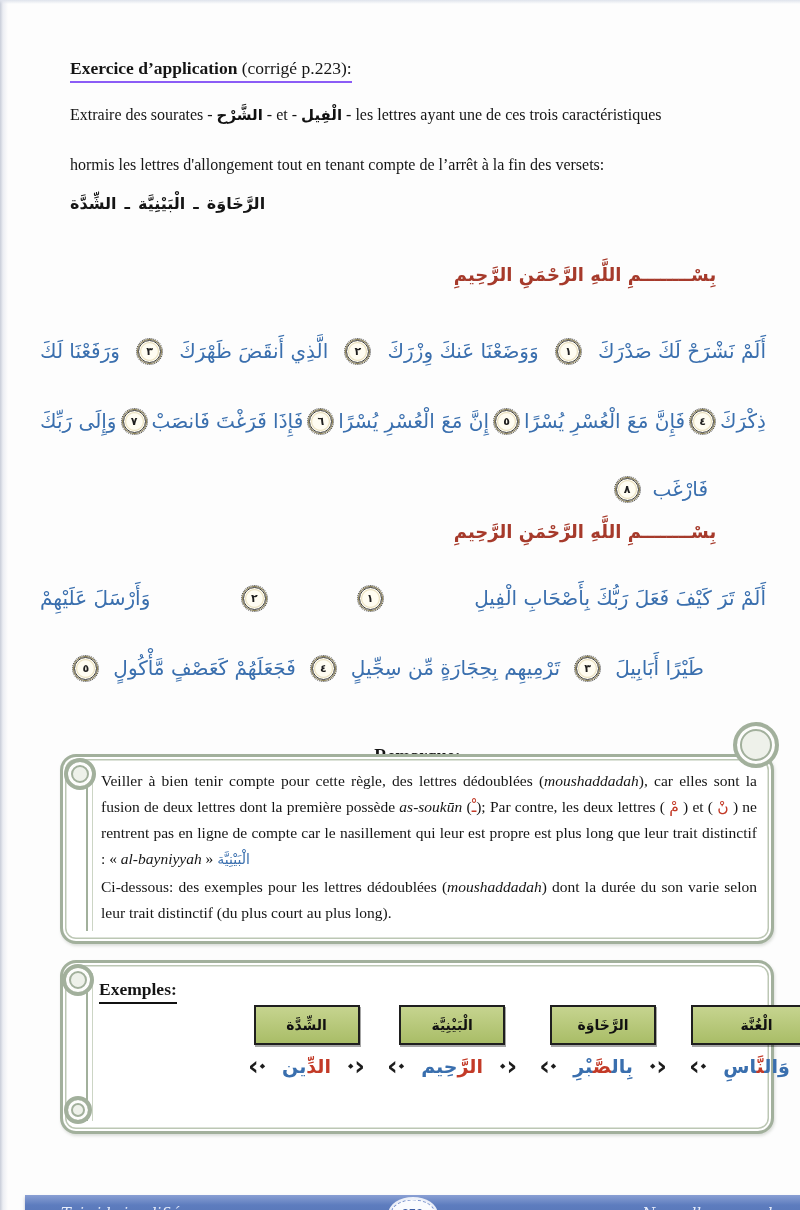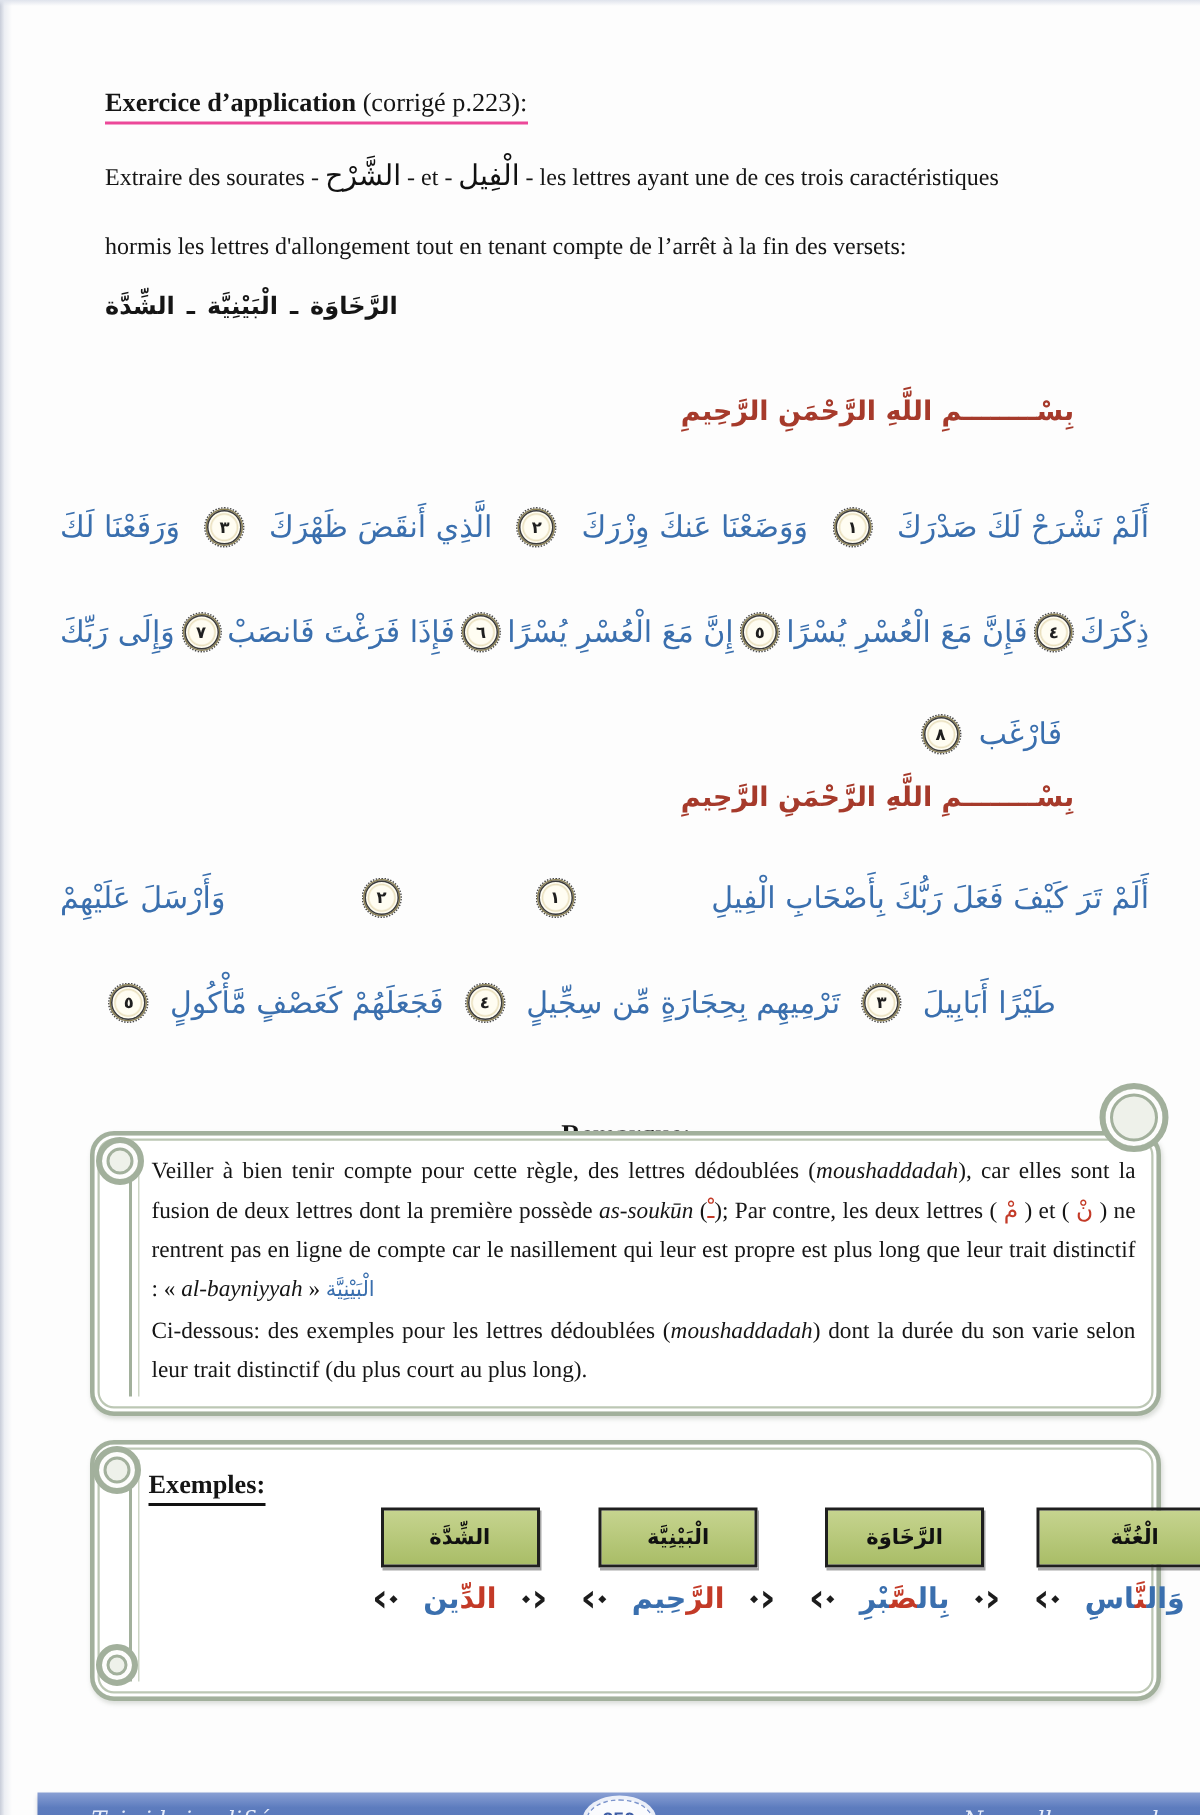--- a/index.html
+++ b/index.html
@@ -7,29 +7,29 @@
        font-family:"Liberation Serif",serif;color:#151515;overflow:hidden;}
   
   .page-edge-left{position:absolute;left:0;top:0;width:8px;height:1210px;
     background:linear-gradient(90deg,#c8cdd9 0,#eceef3 3px,rgba(255,255,255,0) 8px);}
   .page-edge-top{position:absolute;left:0;top:0;width:800px;height:4px;
     background:linear-gradient(180deg,#dfe3ec,rgba(255,255,255,0));}
 
   .abs{position:absolute;}
 
   
-  .exo-title{left:70px;top:58px;font-size:17.5px;border-bottom:2px solid #ec4899;padding-bottom:2px;}
+  .exo-title{left:70px;top:58px;font-size:17.5px;border-bottom:2px solid #8b5cf6;padding-bottom:2px;}
   .exo-title .b{font-weight:bold;}
 
   
   .intro-line{left:70px;top:104px;width:705px;font-size:16px;line-height:1.4;}
   .intro-line2{top:154px;}
   .ar{font-family:"DejaVu Sans",sans-serif;direction:rtl;unicode-bidi:isolate;}
   .ar-bold{font-family:"DejaVu Sans",sans-serif;direction:rtl;unicode-bidi:isolate;
-           font-weight:normal;font-size:19px;color:#111;}
+           font-weight:bold;font-size:15px;color:#111;}
   .traits-line{left:70px;top:194px;display:flex;gap:8px;align-items:center;}
   .traits-line span{font-family:"DejaVu Sans",sans-serif;font-weight:bold;font-size:16px;direction:rtl;unicode-bidi:isolate;}
 
   
   .basmala{width:340px;text-align:center;color:#a63a2b;font-family:"DejaVu Sans",sans-serif;
            font-size:18px;font-weight:bold;direction:rtl;}
   .basmala1{left:415px;top:264px;}
   .basmala2{left:415px;top:521px;}
 
   

